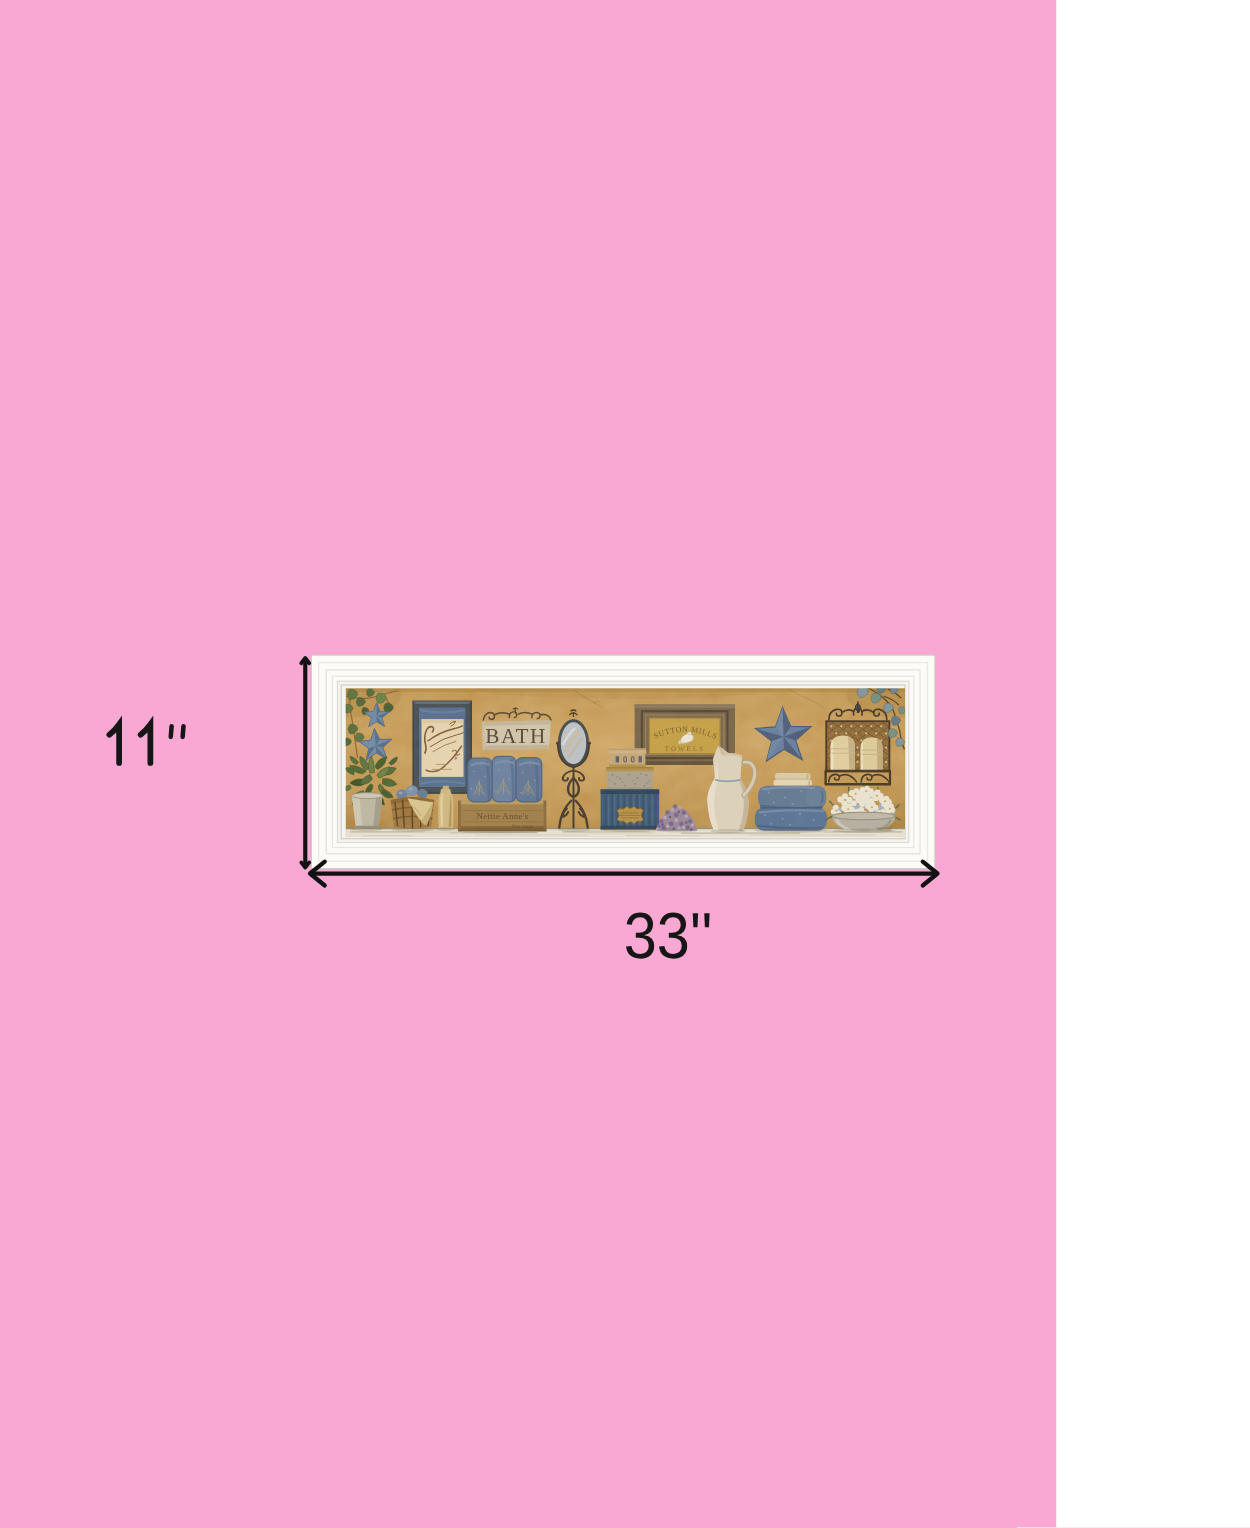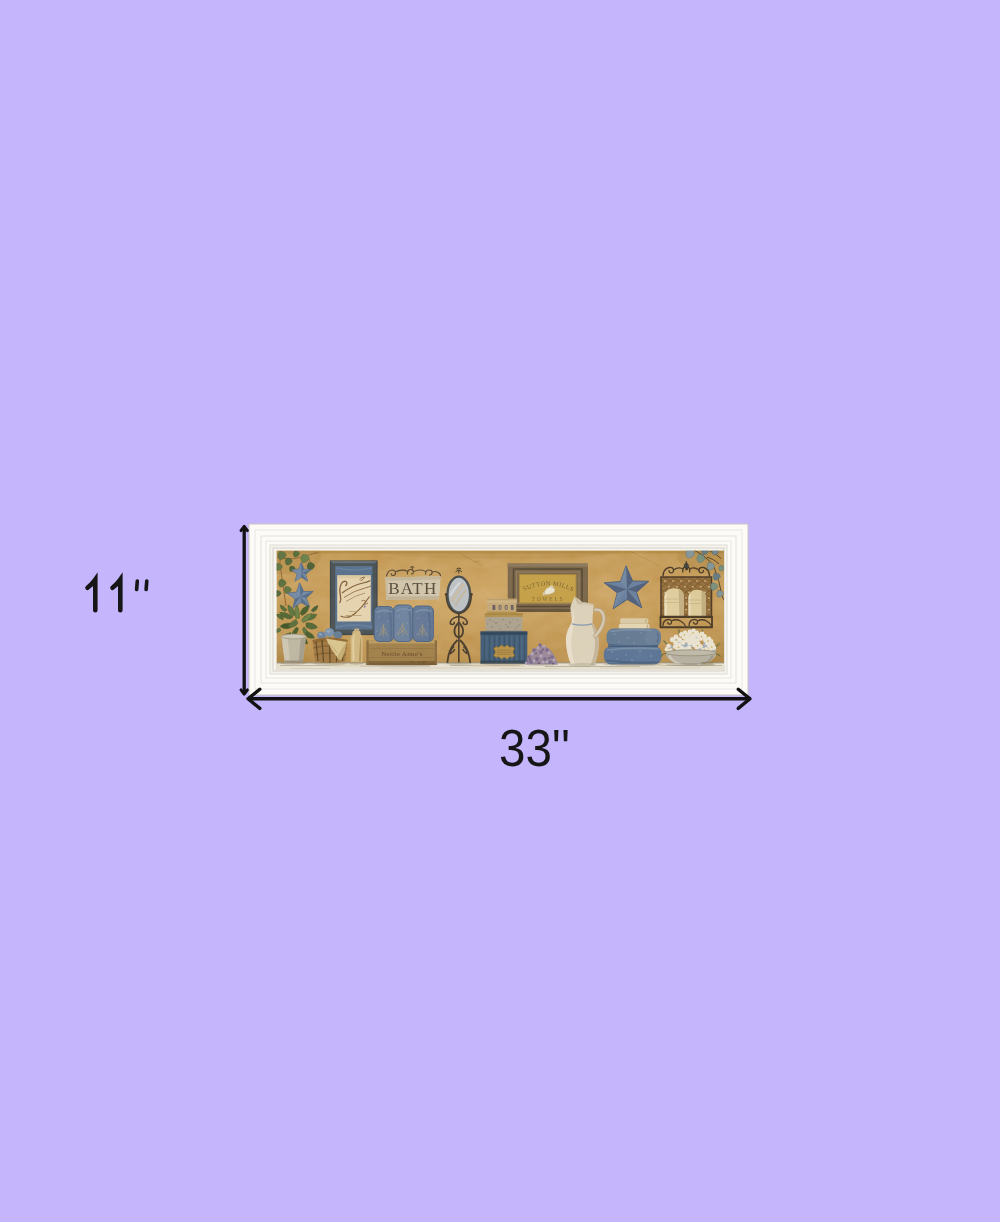--- a/index.html
+++ b/index.html
@@ -1,16 +1,16 @@
 <!DOCTYPE html>
 <html><head>
 <meta charset="utf-8">
 <style>
   html,body{margin:0;padding:0;background:#ffffff;}
-  .page{position:relative;width:1000px;height:1222px;background:#c4b5fd;overflow:hidden;
+  .page{position:relative;width:845px;height:1222px;background:#f9a8d4;overflow:hidden;
         font-family:"Liberation Sans", sans-serif;}
 </style>
 </head>
 <body>
 <div class="page">
 <svg width="1000" height="1222" viewBox="0 0 1000 1222" xmlns="http://www.w3.org/2000/svg">
 <defs>
   <radialGradient id="walllight" cx="0.46" cy="0.38" r="0.8">
     <stop offset="0" stop-color="#d9b173" stop-opacity="0.62"></stop>
     <stop offset="0.55" stop-color="#cda15c" stop-opacity="0.3"></stop>

